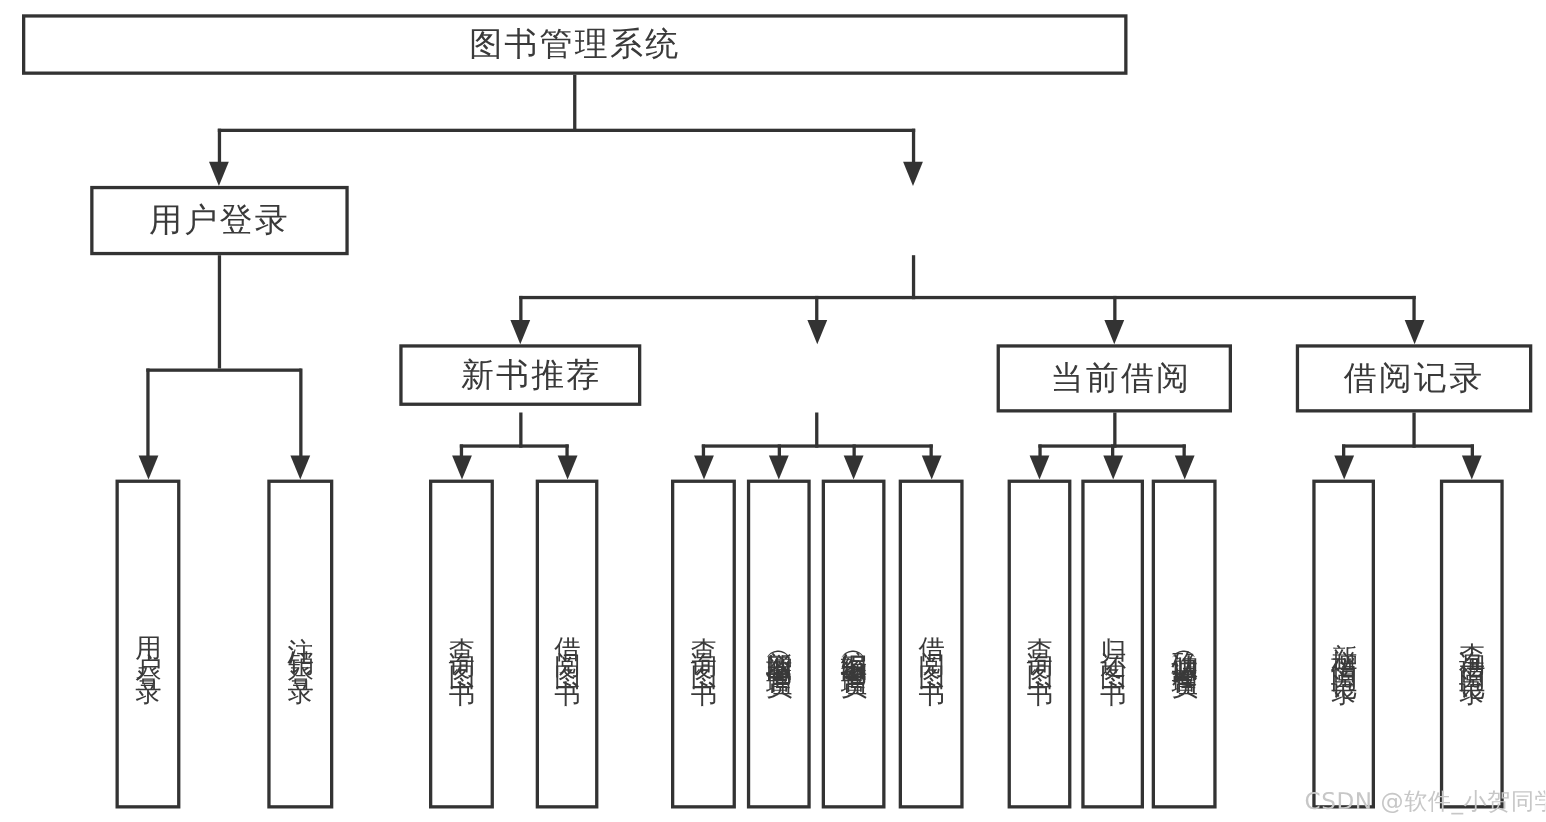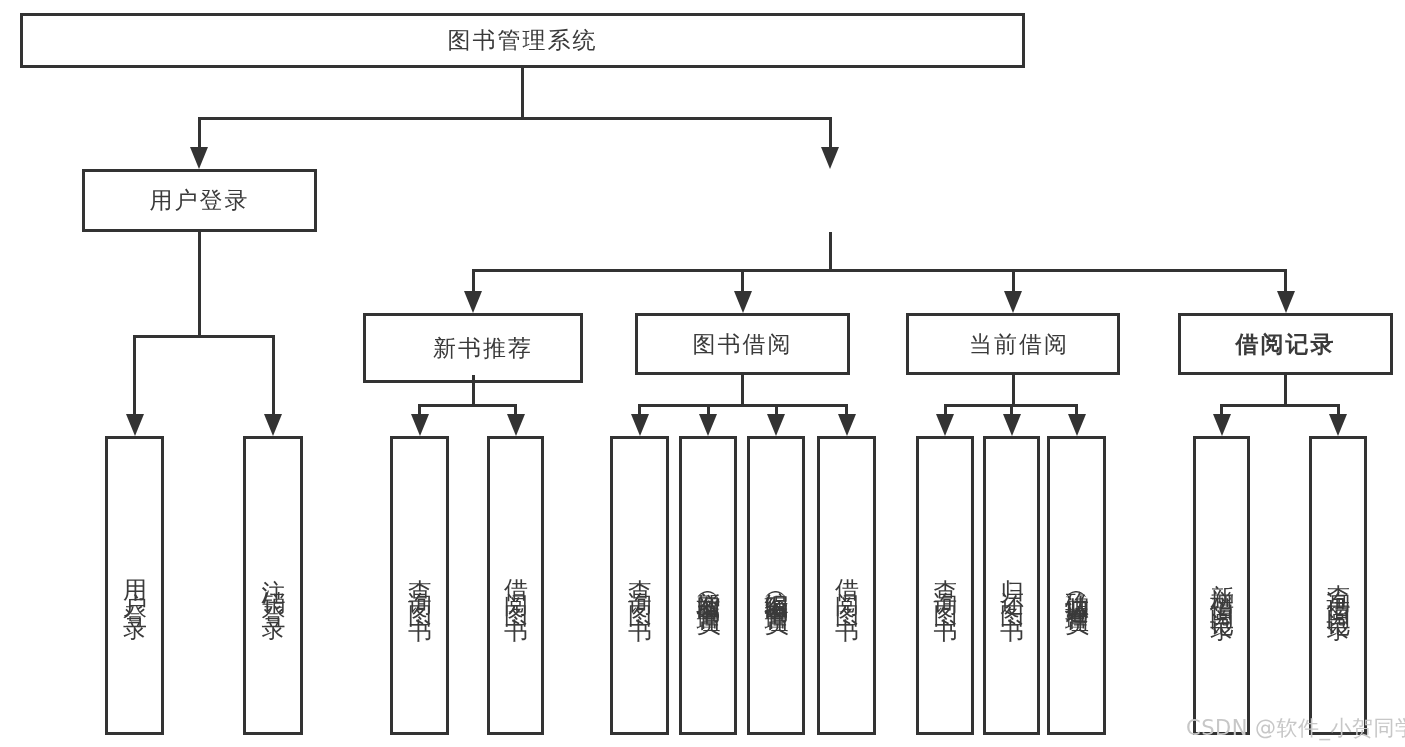--- a/index.html
+++ b/index.html
@@ -6,21 +6,21 @@
   #canvas {
     position:relative; width:1405px; height:747px; background:#ffffff;
     font-family:"DejaVu Sans","Liberation Sans",sans-serif; overflow:hidden;
   }
   .box {
     position:absolute; box-sizing:border-box;
     border:3px solid #333333; background:#ffffff;
     display:flex; align-items:center; justify-content:center;
     color:#3a3a3a;
   }
-  .hbox { font-size:23px; letter-spacing:2px; white-space:nowrap; }
+  .hbox { font-size:30px; letter-spacing:2px; white-space:nowrap; }
   .leaf .vtext {
     writing-mode:vertical-rl; text-orientation:mixed;
     font-size:24px; line-height:1.2; color:#3a3a3a; white-space:nowrap;
   }
   .vline { position:absolute; width:3px; background:#333333; }
   .hline { position:absolute; height:3px; background:#333333; }
   .arrow {
     position:absolute; width:0; height:0;
     border-left:9px solid transparent; border-right:9px solid transparent;
     border-top:22px solid #333333;
@@ -61,30 +61,27 @@
   <div class="hline" style="left:471.5px; top:269px; width:815px;"></div>
   <div class="vline" style="left:471.5px; top:269px; height:24px;"></div>
   <div class="arrow" style="left:464px; top:291px;"></div>
   <div class="vline" style="left:741px; top:269px; height:24px;"></div>
   <div class="arrow" style="left:733.5px; top:291px;"></div>
   <div class="vline" style="left:1011.5px; top:269px; height:24px;"></div>
   <div class="arrow" style="left:1004px; top:291px;"></div>
   <div class="vline" style="left:1284px; top:269px; height:24px;"></div>
   <div class="arrow" style="left:1276.5px; top:291px;"></div>
 
-  <div class="box hbox" style="left:363px; top:313px; width:220px; height:70px;padding-left:20px;">
+  <div class="box hbox" style="left:363px; top:313px; width:220px; height:56px;padding-left:20px;">
     <span>新书推荐</span>
-  </div>
-  <div class="box hbox" style="left:635px; top:313px; width:215px; height:62px;">
-    <span>图书借阅</span>
   </div>
   <div class="box hbox" style="left:906px; top:313px; width:214px; height:62px;padding-left:12px;">
     <span>当前借阅</span>
   </div>
-  <div class="box hbox" style="left:1178px; top:313px; width:215px; height:62px;font-weight:bold;">
+  <div class="box hbox" style="left:1178px; top:313px; width:215px; height:62px;">
     <span>借阅记录</span>
   </div>
 
   <div class="vline" style="left:471.5px; top:375px; height:32px;"></div>
   <div class="hline" style="left:418px; top:404px; width:99px;"></div>
   <div class="vline" style="left:418px; top:404px; height:12px;"></div>
   <div class="arrow" style="left:410.5px; top:414px;"></div>
   <div class="vline" style="left:514px; top:404px; height:12px;"></div>
   <div class="arrow" style="left:506.5px; top:414px;"></div>
 

